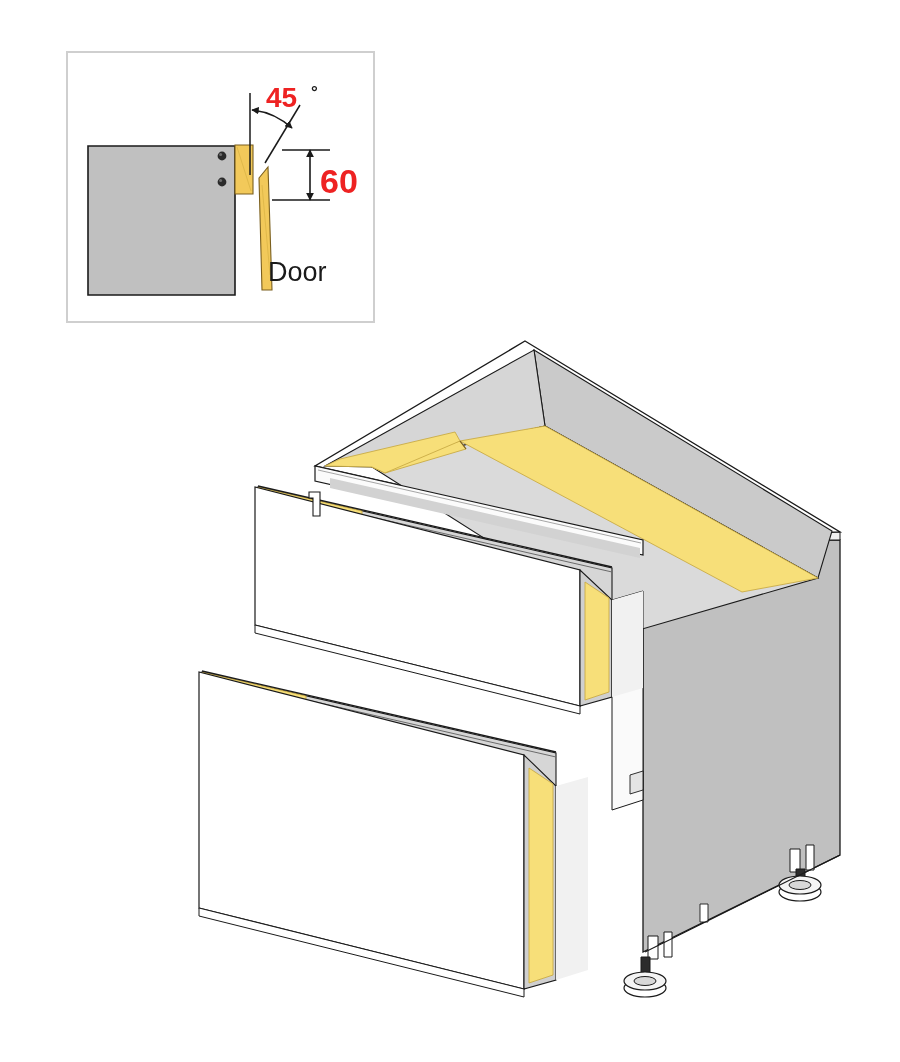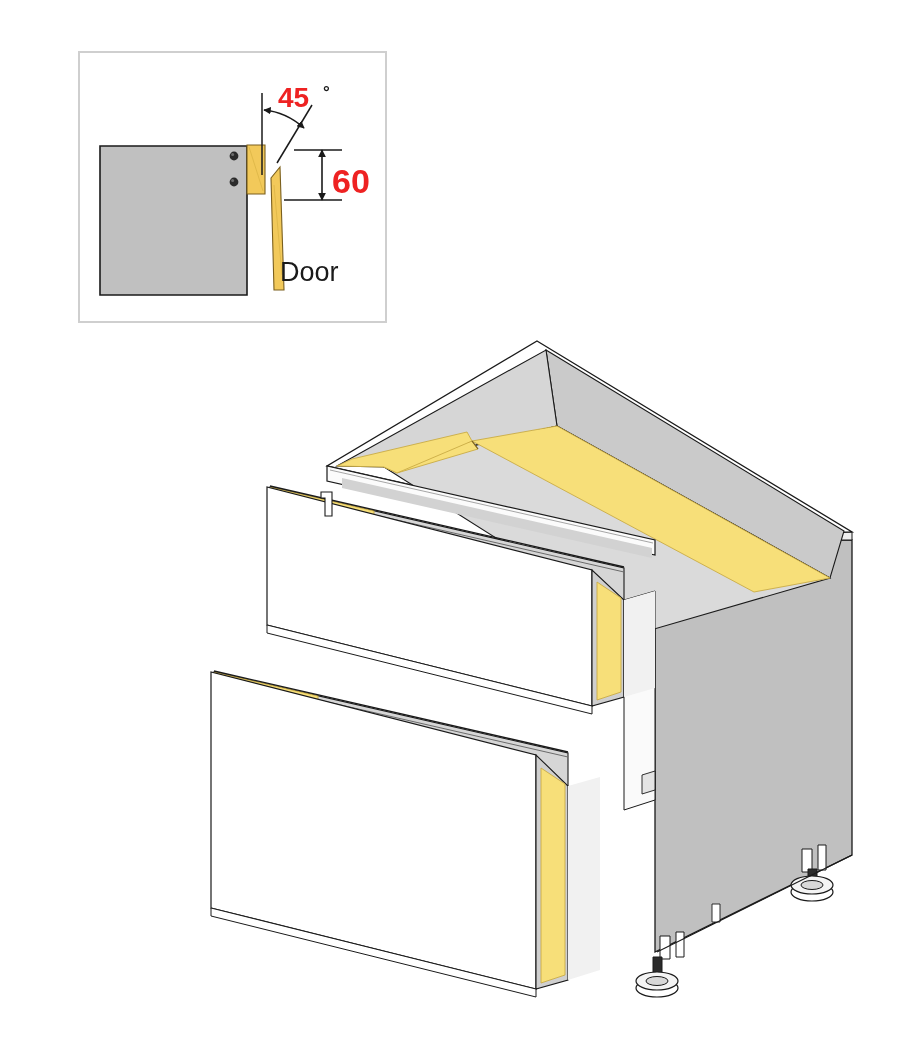--- a/index.html
+++ b/index.html
@@ -10,21 +10,21 @@
   }
   body {
     width: 900px;
     height: 1062px;
     position: relative;
     overflow: hidden;
     font-family: "Liberation Sans", sans-serif;
   }
   #drawing-root {
     position: absolute;
-    left: 12px;
+    left: 0;
     top: 0;
     width: 784px;
     height: 1062px;
   }
   svg { display: block; }
   .dim-text-red {
     font-family: "Liberation Sans", sans-serif;
     font-weight: bold;
     fill: #ee2222;
   }

